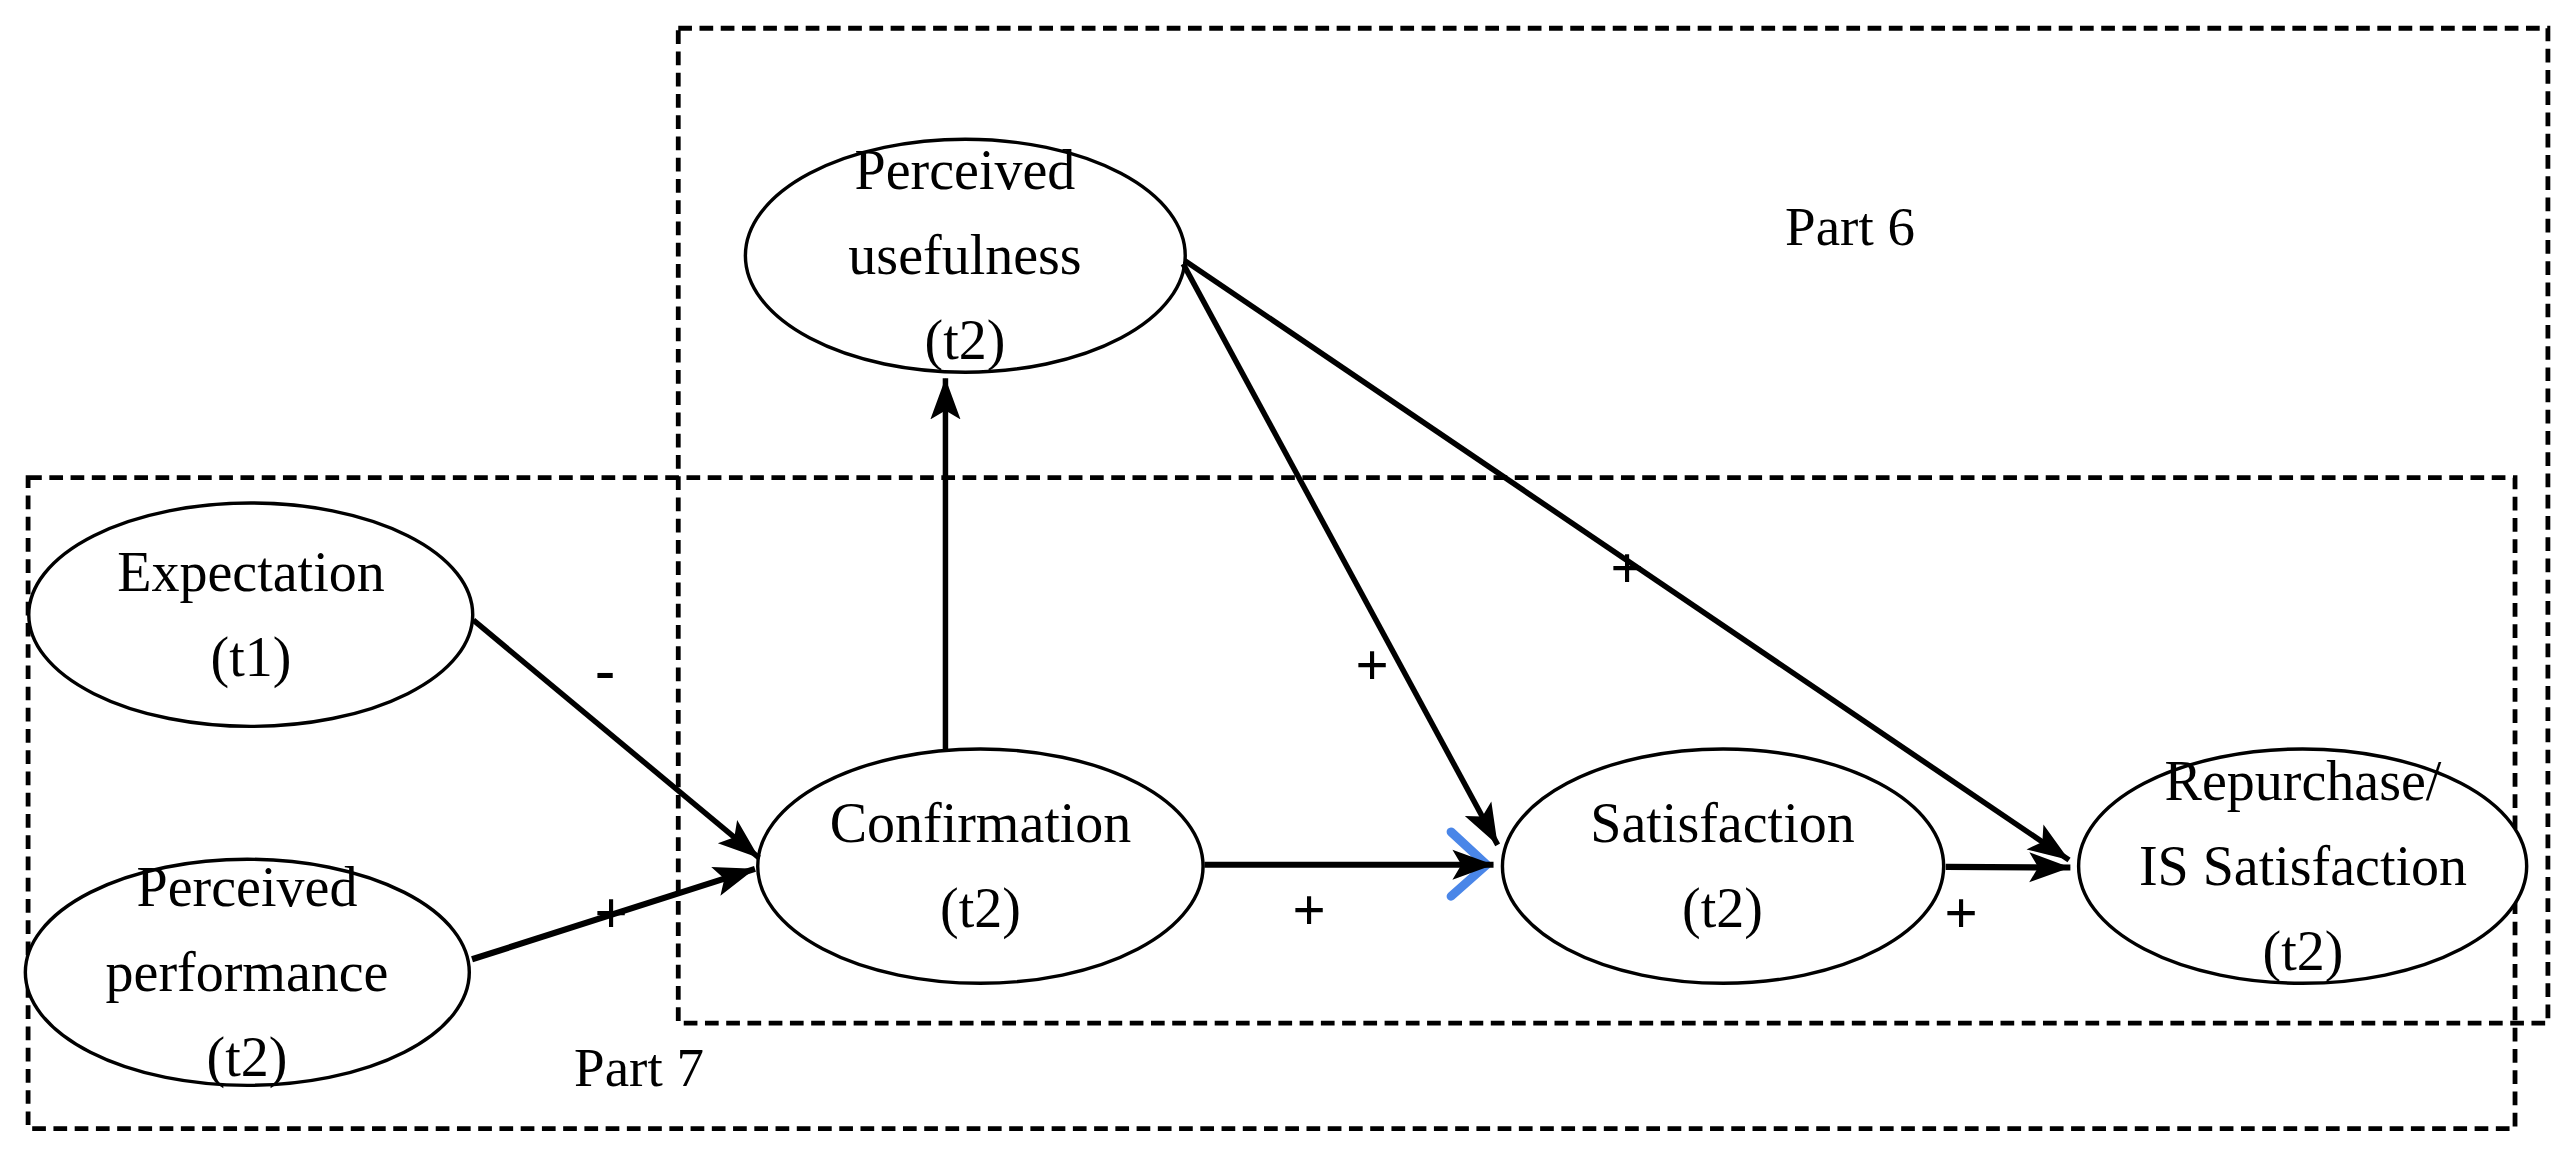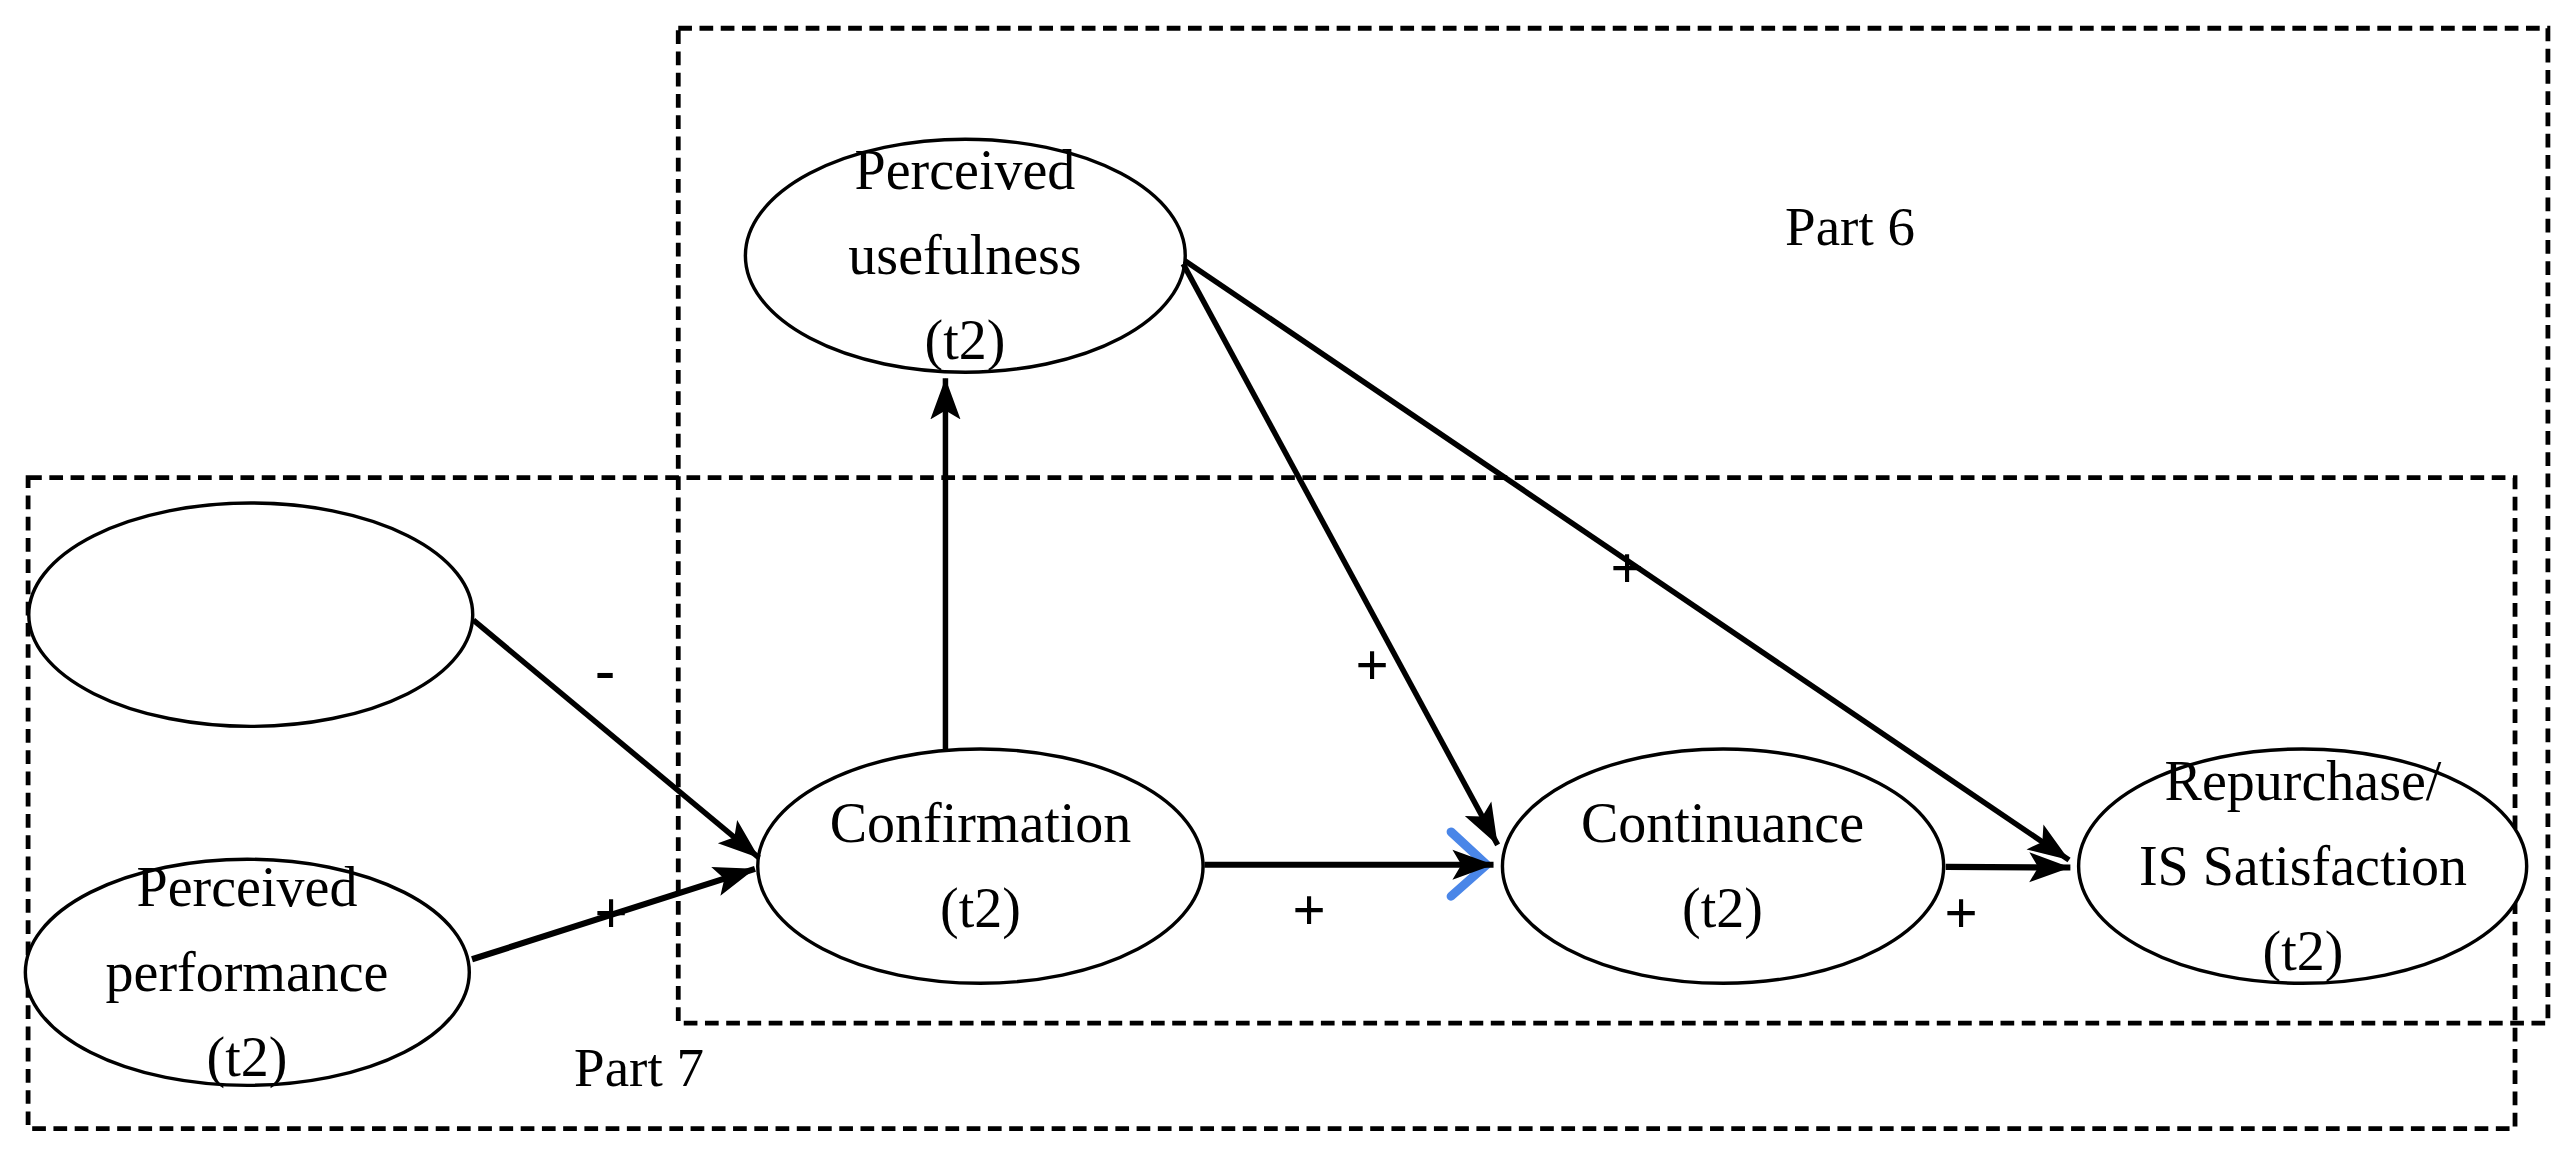--- a/index.html
+++ b/index.html
@@ -57,29 +57,31 @@
 
     <line class="edge" x1="691" y1="905" x2="1108" y2="1252"></line>
     <line class="edge thick" x1="689" y1="1400" x2="1102" y2="1268"></line>
     <line class="edge" x1="1380" y1="1095" x2="1380" y2="552"></line>
     <line class="edge thick" x1="1758" y1="1262" x2="2180" y2="1262"></line>
     <line class="edge" x1="1727" y1="385" x2="2186" y2="1233"></line>
     <line class="edge" x1="1729" y1="380" x2="3020" y2="1255"></line>
     <line class="edge thick" x1="2840" y1="1265" x2="3022" y2="1266"></line>
   </svg>
 
+  <div class="node" style="left:29px;top:503px;width:444px;height:223px;">Expectation
+(t1)</div>
   <div class="node" style="left:25px;top:859px;width:444px;height:226px;">Perceived
 performance
 (t2)</div>
   <div class="node" style="left:758px;top:749px;width:445px;height:234px;">Confirmation
 (t2)</div>
   <div class="node" style="left:745px;top:139px;width:440px;height:233px;">Perceived
 usefulness
 (t2)</div>
-  <div class="node" style="left:1502px;top:749px;width:441px;height:234px;">Continuance
+  <div class="node" style="left:1502px;top:749px;width:441px;height:234px;">Satisfaction
 (t2)</div>
   <div class="node" style="left:2079px;top:749px;width:448px;height:234px;">Repurchase/
 IS Satisfaction
 (t2)</div>
 
   <div class="part-label" style="left:1850px;top:226px;">Part 6</div>
   <div class="part-label" style="left:639px;top:1067px;">Part 7</div>
 
   <span class="sign" style="left:605px;top:669px;">-</span>
   <span class="sign" style="left:611px;top:913px;">+</span>

